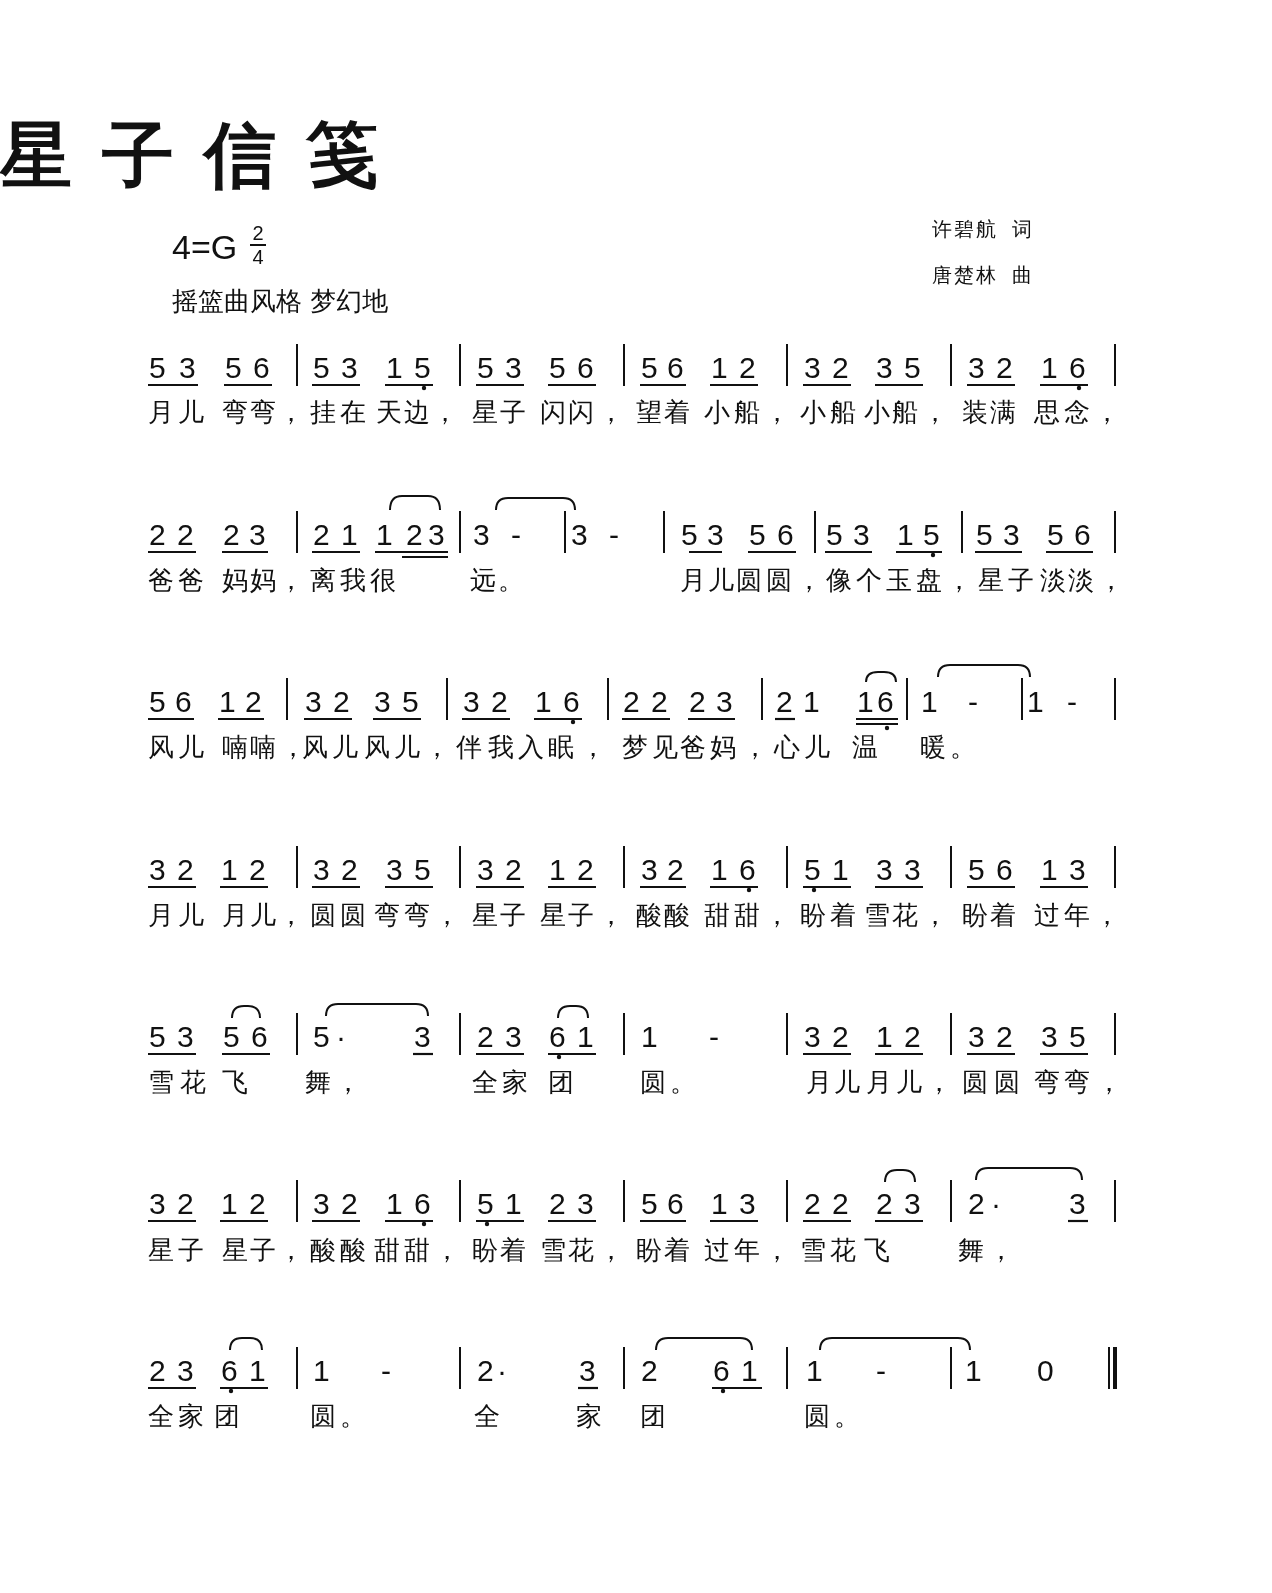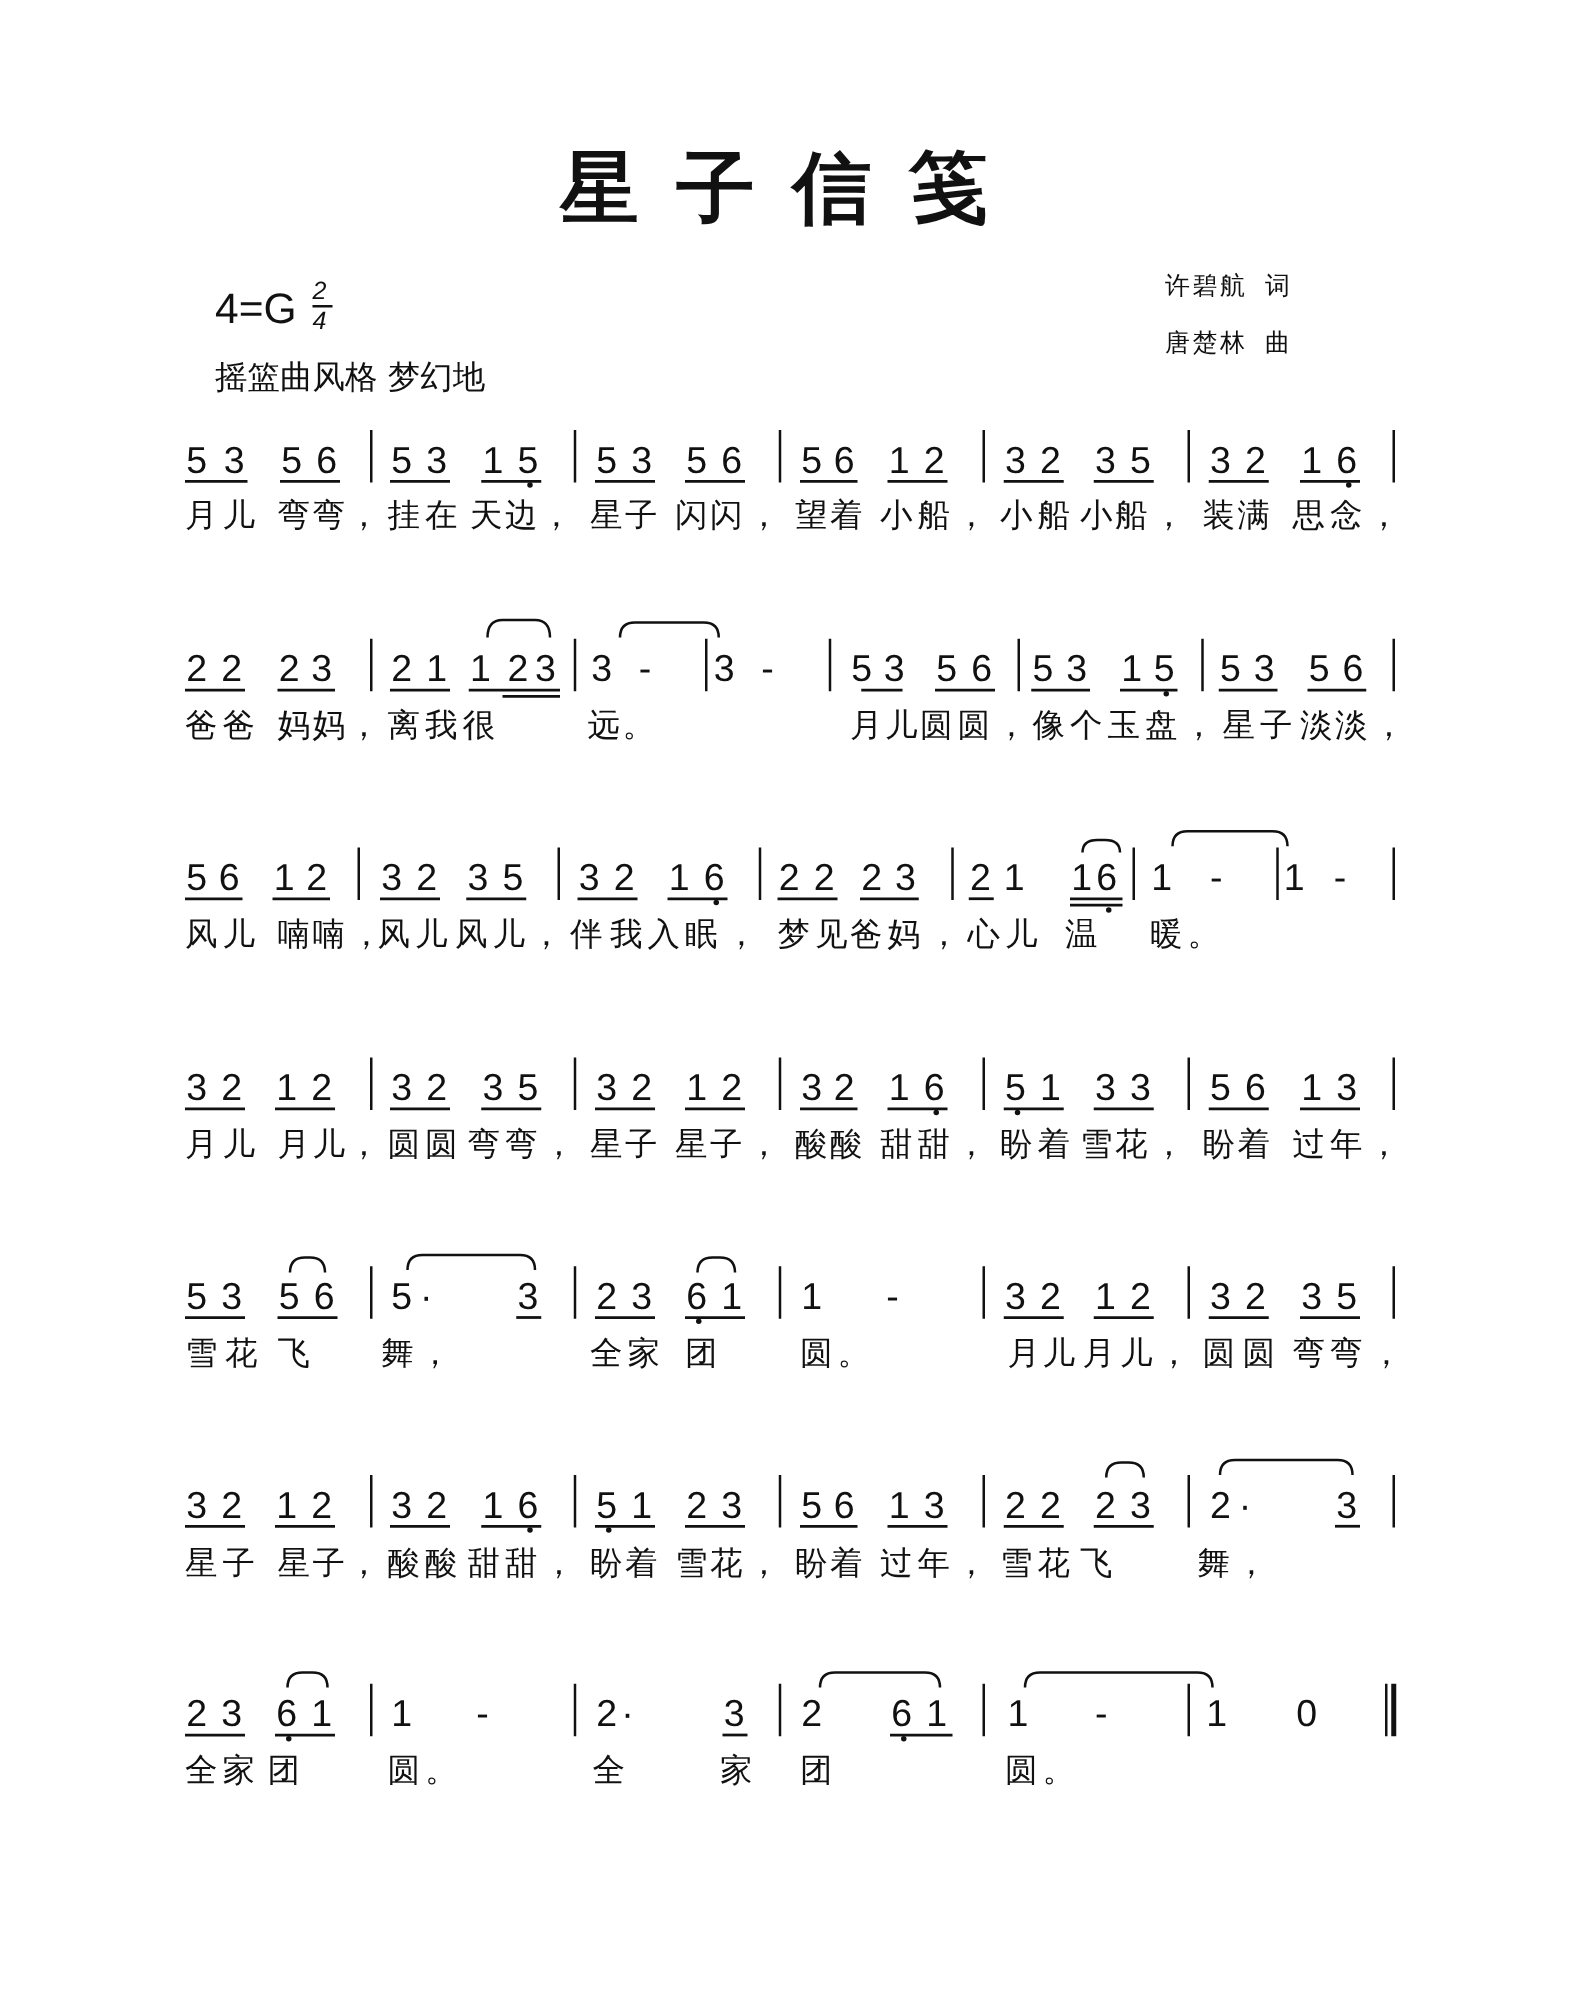--- a/index.html
+++ b/index.html
@@ -1,19 +1,19 @@
 <!DOCTYPE html>
 <html><head>
 <meta charset="utf-8">
 <style>
   html, body { margin: 0; padding: 0; background: #ffffff; }
   body { width: 1272px; height: 1593px; position: relative; overflow: hidden; font-family: "DejaVu Sans", sans-serif; color: #111; }
-  .title { position: absolute; left: 0; width: 1268px; top: 108px; text-align: center; font-family: "DejaVu Serif", serif; font-size: 63px; font-weight: bold; letter-spacing: 30px; }
+  .title { position: absolute; left: 0; width: 1268px; top: 108px; font-family: "DejaVu Serif", serif; font-size: 72px; font-weight: bold; letter-spacing: 30px; }
   .key { position: absolute; left: 172px; top: 228px; font-family: "Liberation Sans", sans-serif; font-size: 34px; }
-  .timesig { position: absolute; left: 250px; top: 222px; font-family: "Liberation Sans", sans-serif; font-size: 20px; line-height: 22px; text-align: left; width: 16px; font-style: italic; }
+  .timesig { position: absolute; left: 250px; top: 222px; font-family: "Liberation Sans", sans-serif; font-size: 20px; line-height: 22px; text-align: center; width: 16px; }
   .timesig .bar { display:block; height:2px; background:#111; margin:0; }
   .tempo { position: absolute; left: 172px; top: 284px; font-size: 26px; }
   .credits { position: absolute; left: 932px; top: 206px; font-family: Liberation Sans, sans-serif; font-size: 20px; line-height: 46px; letter-spacing: 2px; }
   .credits div span.role { margin-left: 14px; }
   #score { position: absolute; left: 0; top: 0; }
   .num { font-family: "Liberation Sans", sans-serif; font-size: 30px; fill: #111; }
   .lyr { font-family: "DejaVu Serif", serif; font-size: 26px; fill: #111; }
 </style>
 </head>
 <body>

